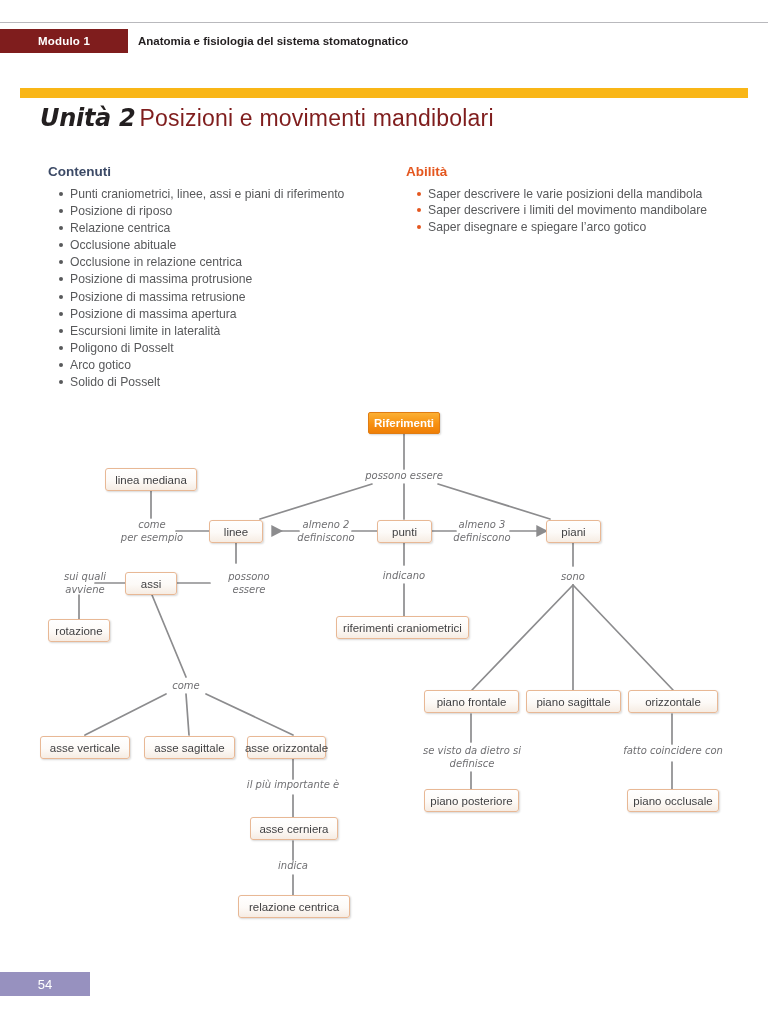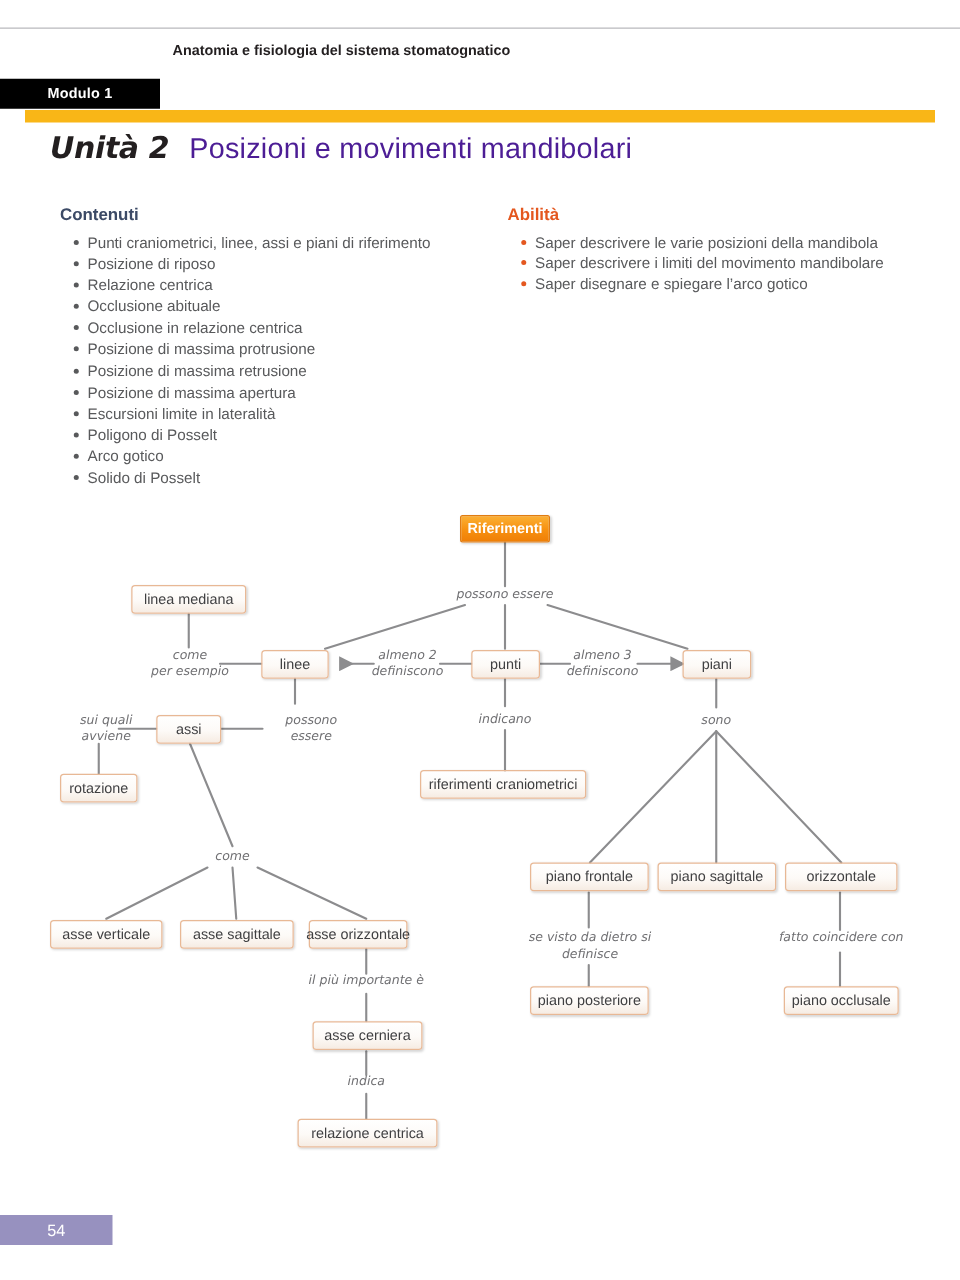--- a/index.html
+++ b/index.html
@@ -10,47 +10,46 @@
     position:relative;
     overflow:hidden;
   }
   
   #top-rule{
     position:absolute;left:0;top:22px;width:768px;height:1px;
     background:#b9b9bd;
   }
   #module-tag{
     position:absolute;left:0;top:29px;width:128px;height:24px;
-    background:#000000;
+    background:#7f1d1d;
     color:#ffffff;font-size:11.5px;font-weight:bold;
     display:flex;align-items:center;justify-content:center;
     letter-spacing:.2px;
-    margin-top:34px;
   }
   #module-title{
     position:absolute;left:138px;top:29px;height:24px;
     display:flex;align-items:center;
     font-size:11.5px;font-weight:bold;color:#231f20;
   }
   #gold-bar{
     position:absolute;left:20px;top:88px;width:728px;height:10px;
     background:#f9b617;
   }
   
   #unit-line{
     position:absolute;left:40px;top:104px;
-    display:flex;align-items:baseline;gap:16px;
+    display:flex;align-items:baseline;gap:4px;
   }
   #unit-label{
     font-family:"DejaVu Sans", sans-serif;
     font-size:24px;font-weight:bold;font-style:italic;color:#231f20;
     letter-spacing:-.3px;
   }
   #unit-name{
-    font-size:23px;color:#4c1d95;font-weight:300;letter-spacing:.2px;
+    font-size:23px;color:#7f1d1d;font-weight:300;letter-spacing:.2px;
   }
   
   .col{position:absolute;top:164px;}
   #col-contenuti{left:48px;width:330px;}
   #col-abilita{left:406px;width:340px;}
   .col-head{
     font-size:13.5px;font-weight:bold;margin:0 0 7px 0;
   }
   #col-contenuti .col-head{color:#3c4a66;}
   #col-abilita .col-head{color:#e4571f;}

